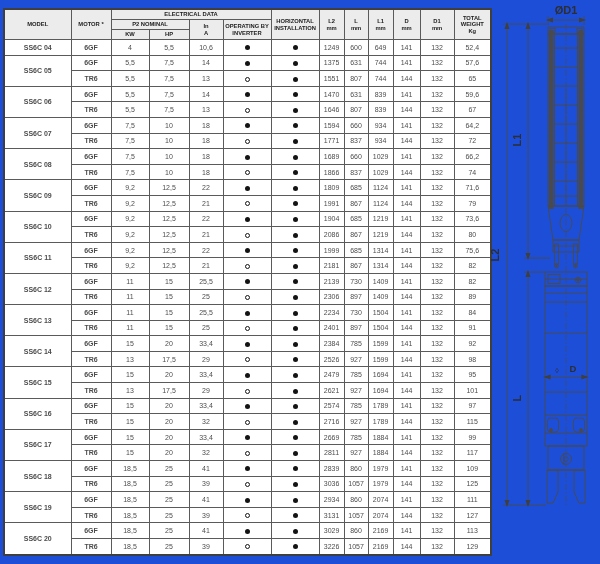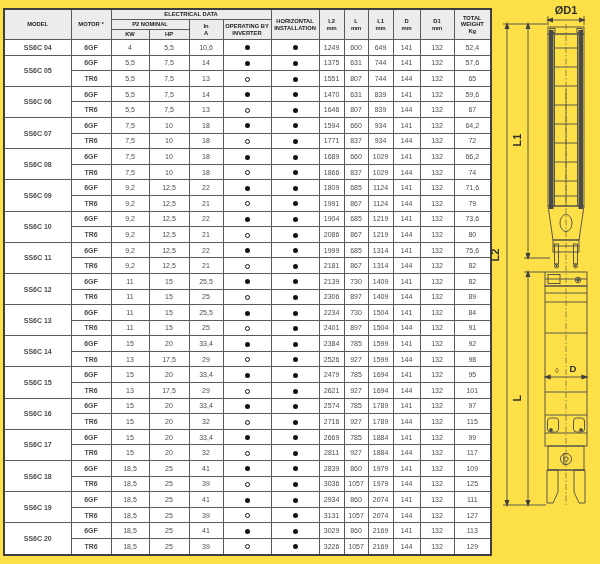--- a/index.html
+++ b/index.html
@@ -1,17 +1,17 @@
 <!DOCTYPE html>
 <html><head>
 <meta charset="utf-8">
 <style>
   html,body{margin:0;padding:0;background:#ffffff;}
   body{width:600px;height:564px;font-family:"Liberation Sans",sans-serif;}
-  .canvas{position:relative;width:600px;height:564px;background:#fde047;overflow:hidden;}
+  .canvas{position:relative;width:600px;height:564px;background:#1d4ed8;overflow:hidden;}
 
   table.ds{position:absolute;left:3px;top:8px;width:487px;border-collapse:collapse;table-layout:fixed;
            border:2px solid #3f3f3f;}
   table.ds th, table.ds td{border:1px solid #5a5a5a;padding:0;text-align:center;vertical-align:middle;
            overflow:hidden;white-space:nowrap;}
   table.ds thead th{background:#ececec;font-size:5.8px;font-weight:bold;color:#222;line-height:1.15;height:9px;}
   table.ds tbody td{height:14.6px;font-size:7px;color:#4c4c4c;line-height:1;background:#ffffff;}
   td.model{background:#dce7d4;font-weight:bold;color:#2e2e2e;font-size:7px;}
   td.motor{background:#dce7d4;font-weight:bold;color:#2e2e2e;font-size:7px;}
   .dotF{display:inline-block;width:5px;height:5px;border-radius:50%;background:#141414;vertical-align:middle;}

